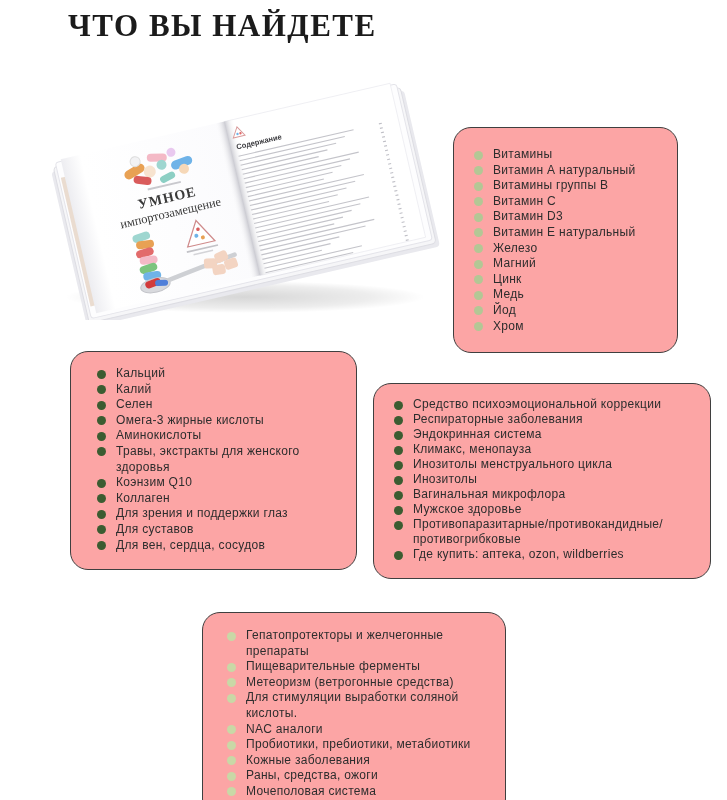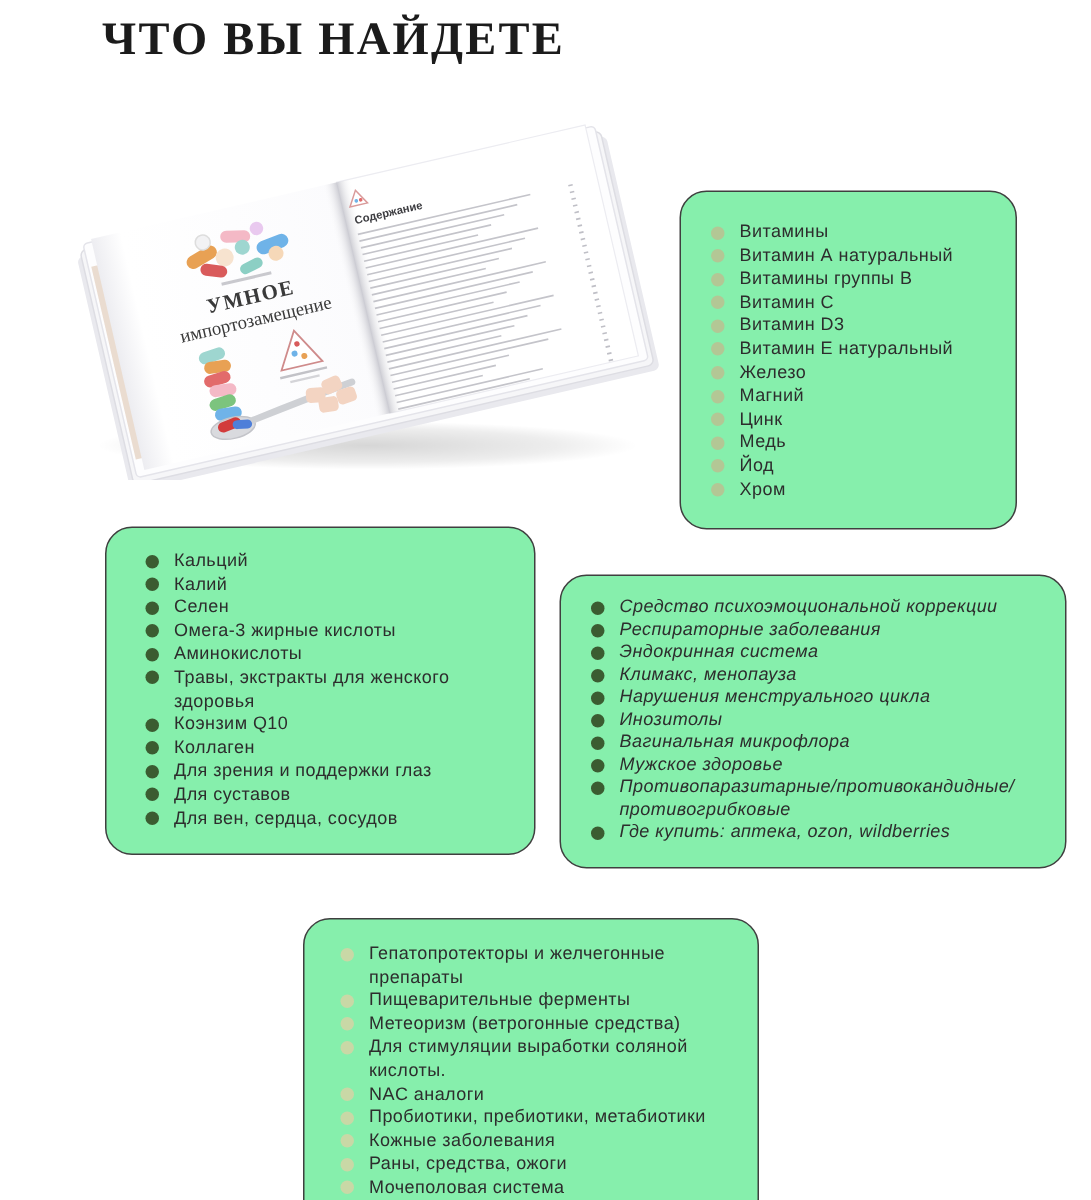--- a/index.html
+++ b/index.html
@@ -10,38 +10,38 @@
     color:#2f2f2f;
   }
   .page-title{
     position:absolute;left:68px;top:8px;margin:0;
     font-family:"Liberation Serif","DejaVu Serif",serif;
     font-weight:700;font-size:31px;letter-spacing:1.5px;
     color:#1b1b1b;white-space:nowrap;
   }
   .book-wrap{position:absolute;left:40px;top:60px;width:410px;height:260px;}
   .list-box{
-    position:absolute;background:#86efac;
+    position:absolute;background:#fca5a5;
     border:1.4px solid #3f3f3f;border-radius:18px;
     box-sizing:border-box;
   }
   .list-box ul{list-style:none;margin:0;padding:0;}
   .list-box li{
     display:flex;align-items:flex-start;
     font-size:12px;line-height:15.6px;letter-spacing:0.3px;color:#2d2d2d;
   }
   .bullet{
     width:9px;height:9px;border-radius:50%;
     background:var(--bullet,#3b5c31);
     flex:0 0 9px;margin-top:3.5px;margin-right:10px;
   }
   #box-0{left:453px;top:127px;width:225px;min-height:216px;padding:19px 12px 18px 20px;}
   #box-1{left:70px; top:351px;width:287px;min-height:205px;padding:14px 12px 16px 26px;}
   #box-2{left:373px;top:383px;width:338px;min-height:196px;padding:13px 14px 14px 20px;}
-  #box-2 li{line-height:15px;font-style:italic;}
+  #box-2 li{line-height:15px;}
   #box-3{left:202px;top:612px;width:304px;min-height:170px;padding:15px 14px 16px 24px;}
   .svg-text{font-family:"Liberation Serif","DejaVu Serif",serif;fill:#3a3a3a;}
 </style>
 </head>
 <body>
 
 <h1 class="page-title">ЧТО ВЫ НАЙДЕТЕ</h1>
 
 <div class="book-wrap">
   <svg width="410" height="260" viewBox="0 0 410 260">
@@ -334,21 +334,21 @@
         <span>Эндокринная система</span>
       </li>
 
       <li>
         <span class="bullet"></span>
         <span>Климакс, менопауза</span>
       </li>
 
       <li>
         <span class="bullet"></span>
-        <span>Нарушения менструального цикла</span>
+        <span>Инозитолы менструального цикла</span>
       </li>
 
 
       <li>
         <span class="bullet"></span>
         <span>Инозитолы</span>
       </li>
 
       <li>
         <span class="bullet"></span>

